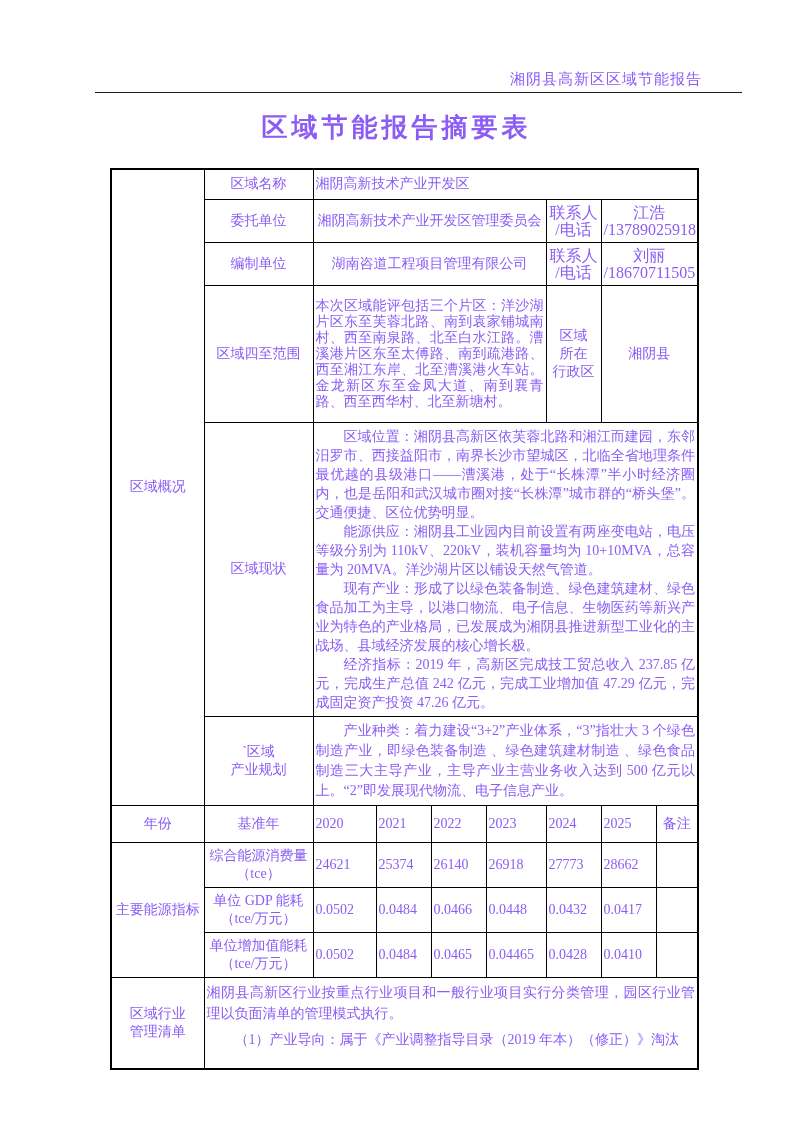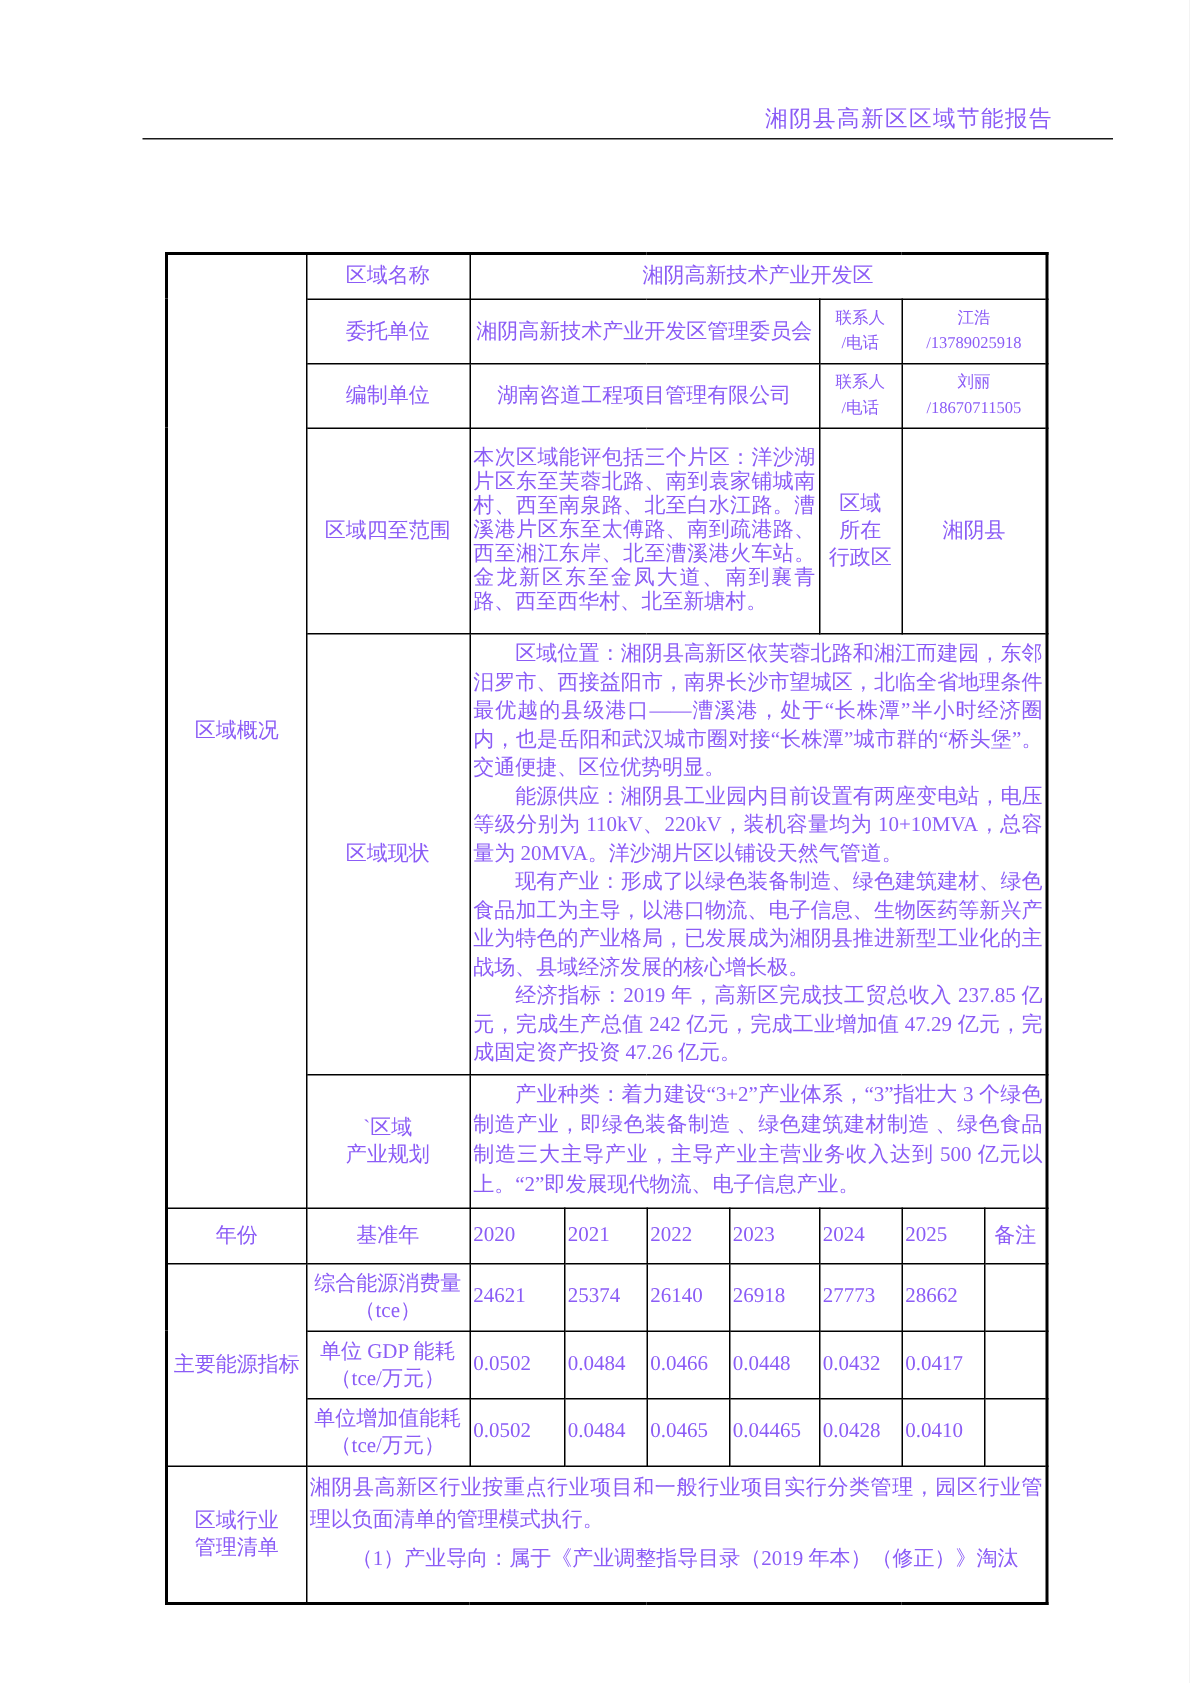--- a/index.html
+++ b/index.html
@@ -52,32 +52,33 @@
     vertical-align:middle;
     padding:3px 7px;
   }
   .scope-text{line-height:16px;}
   .status-text{line-height:19px;padding:0 7px;}
   .status-text p{margin:0;text-indent:2em;}
   .plan-text{line-height:20px;text-indent:2em;padding:2px 7px;}
   .industry-text{line-height:21px;vertical-align:top;padding:2px 7px;margin-left:16px;}
   .industry-text .p2{text-indent:2em;margin-top:5px;}
   .industry-text .p1{margin:0;}
-  .center{text-align:center;}
-  .contact{line-height:17px;font-size:11px;}
+  .center{text-align:left;}
+  .contact{line-height:17px;font-size:16px;}
   .num{text-align:left;}
   .leftcell{text-align:center;padding-left:8px;}
 </style>
 </head>
 <body>
 
 <div class="page">
 
   <div class="doc-header">湘阴县高新区区域节能报告</div>
 
+  <div class="doc-title">区域节能报告摘要表</div>
 
   <table class="summary">
     <colgroup>
       <col style="width:93px">
         <col style="width:109px">
       <col style="width:63px">
         <col style="width:55px">
         <col style="width:55px">
       <col style="width:60px">
         <col style="width:55px">

